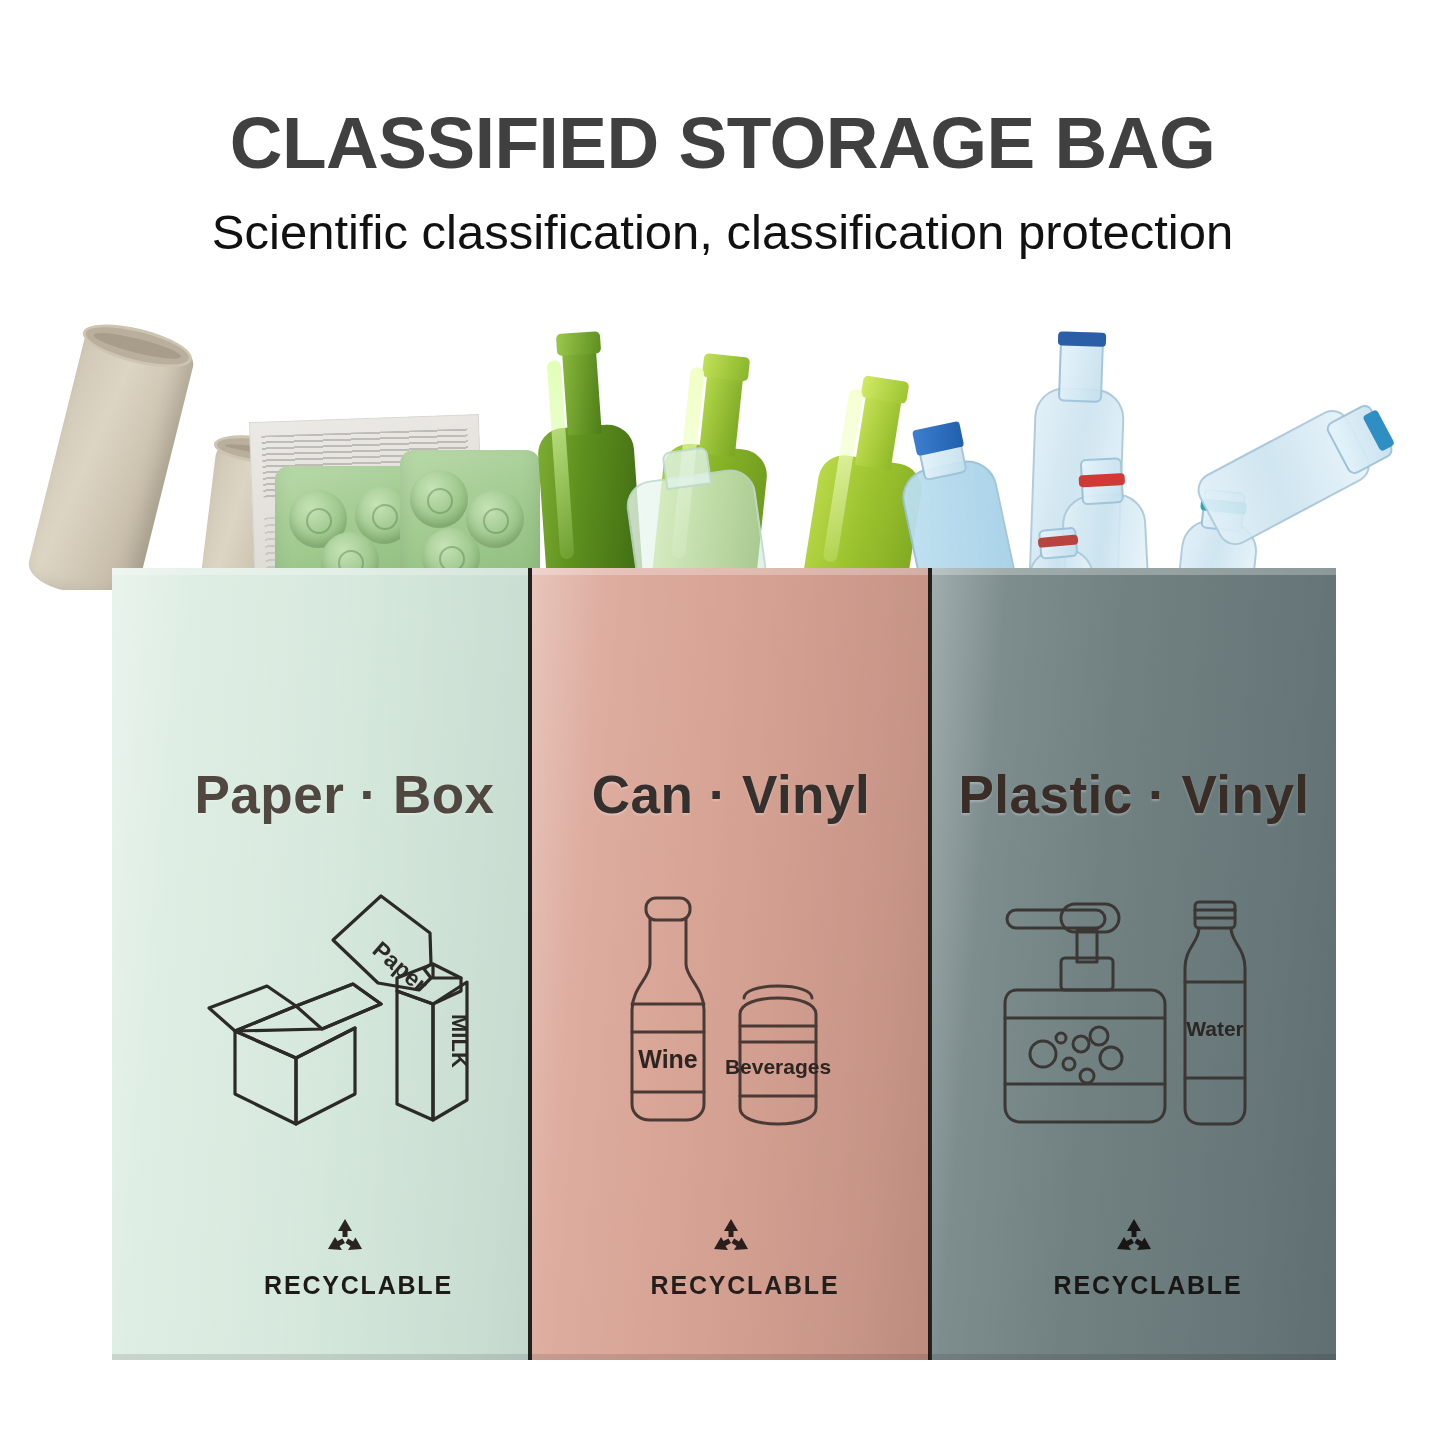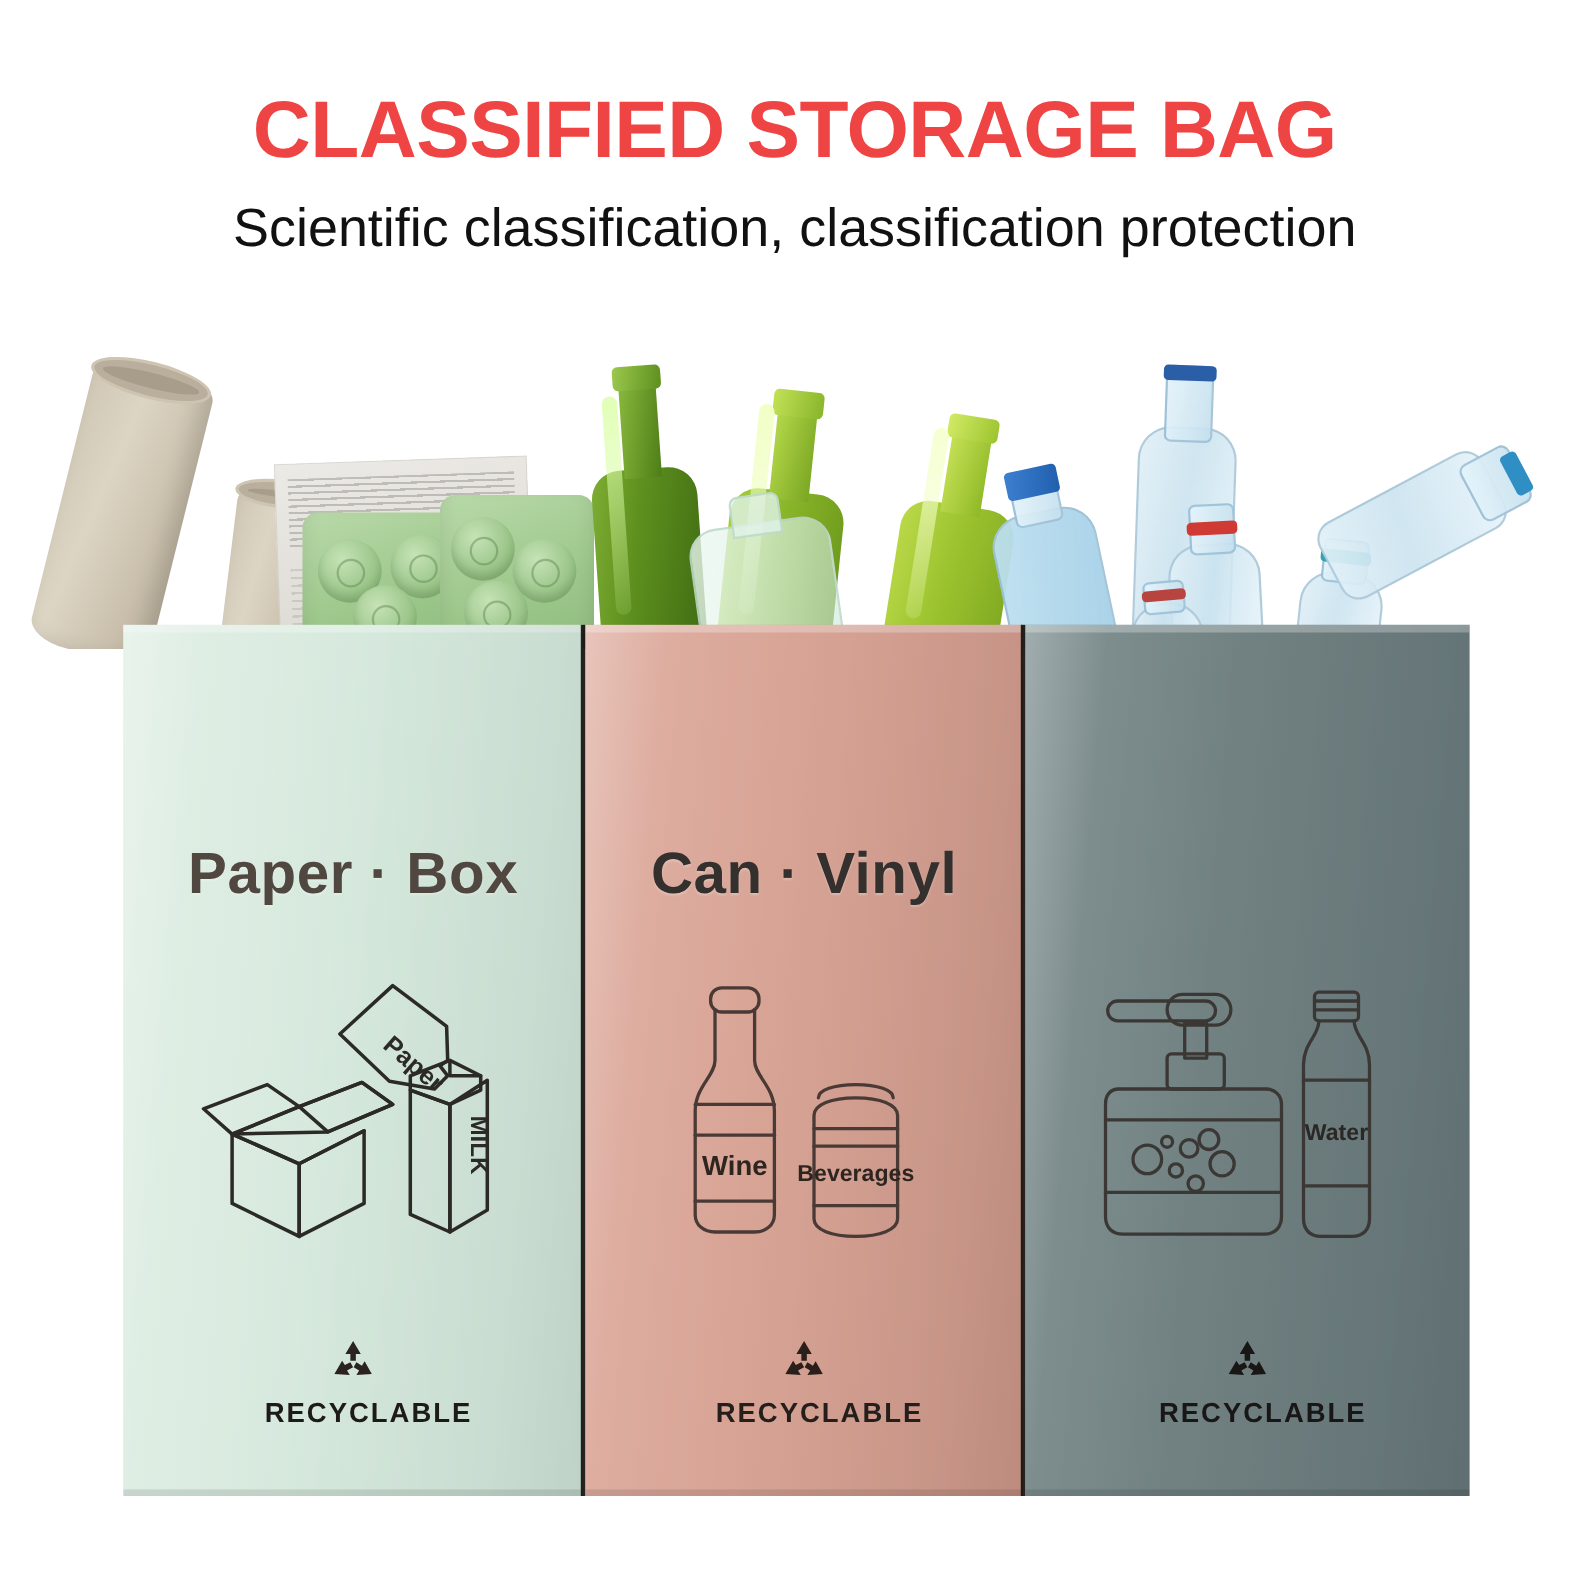--- a/index.html
+++ b/index.html
@@ -5,23 +5,23 @@
   html,body{margin:0;padding:0;background:#fff;}
   body{
     width:1445px;height:1445px;overflow:hidden;position:relative;
     font-family:"Liberation Sans","DejaVu Sans",sans-serif;
   }
   .page{position:absolute;inset:0;background:#ffffff;}
 
   
   .header{position:absolute;left:0;top:0;width:1445px;text-align:center;}
   .title{
-    margin:0;padding-top:82px;
+    margin:0;padding-top:106px;
     font-size:73px;font-weight:bold;letter-spacing:-0.5px;
-    color:#ef4444;line-height:1.0;
+    color:#404040;line-height:1.0;
     font-family:"Liberation Sans","DejaVu Sans",sans-serif;
   }
   .subtitle{
     margin:0;padding-top:28px;
     font-size:49px;font-weight:normal;color:#111111;line-height:1.05;
   }
 
   
   .photo-zone{position:absolute;left:0;top:300px;width:1445px;height:290px;overflow:hidden;}
 
@@ -69,21 +69,21 @@
 
   
   .bags{position:absolute;left:112px;top:568px;width:1224px;height:792px;}
   .bag{position:absolute;top:0;height:792px;overflow:hidden;}
   .bag .sheen{position:absolute;inset:0;
       background:linear-gradient(95deg,rgba(255,255,255,.30) 0%,rgba(255,255,255,.06) 16%,
                  rgba(255,255,255,0) 42%,rgba(0,0,0,.035) 82%,rgba(0,0,0,.07) 100%);
       pointer-events:none;}
   .bag .toprim{position:absolute;left:0;right:0;top:0;height:7px;background:rgba(255,255,255,.28);}
   .bag .botrim{position:absolute;left:0;right:0;bottom:0;height:6px;background:rgba(0,0,0,.10);}
-  .bag.green{left:0;width:418px;background:linear-gradient(95deg,#dfeee4 0%,#d5e8dc 55%,#cde2d6 100%);}
+  .bag.green{left:0;width:418px;background:linear-gradient(95deg,#dfeee4 0%,#d5e8dc 55%,#cde2d6 100%);padding-left:47px;}
   .bag.rose {left:420px;width:398px;background:linear-gradient(95deg,#deab9d 0%,#d5a193 55%,#cb9688 100%);}
   .bag.gray {left:820px;width:404px;background:linear-gradient(95deg,#78898a 0%,#6f7f80 55%,#66777a 100%);}
   .divider{position:absolute;top:0;height:792px;width:4px;background:rgba(20,16,14,.92);}
   .divider.d1{left:416px;}
   .divider.d2{left:816px;}
 
   .bag-label{
     position:absolute;left:0;right:0;top:196px;text-align:center;
     font-size:53px;font-weight:bold;letter-spacing:.5px;
     text-shadow:0 2px 2px rgba(255,255,255,.25);
@@ -281,20 +281,21 @@
         </svg>
         <div class="recycle-text">RECYCLABLE</div>
       </div>
       <div class="botrim"></div>
     </div>
 
     <div class="bag gray">
       <div class="toprim"></div>
       <div class="sheen"></div>
 
+      <div class="bag-label">Plastic · Vinyl</div>
 
       <div class="icon-wrap">
         <svg class="icon-svg" width="270" height="250" viewBox="0 0 270 250" fill="none" stroke="#3b3734" stroke-width="3" stroke-linejoin="round" stroke-linecap="round">
 
           <g>
             <rect x="8" y="24" width="98" height="18" rx="9"></rect>
             <rect x="62" y="18" width="58" height="28" rx="14"></rect>
             <rect x="78" y="44" width="20" height="32"></rect>
             <rect x="62" y="72" width="52" height="32" rx="4"></rect>
             <path d="M18 104 C10 104 6 110 6 118 L6 220 C6 230 12 236 22 236

